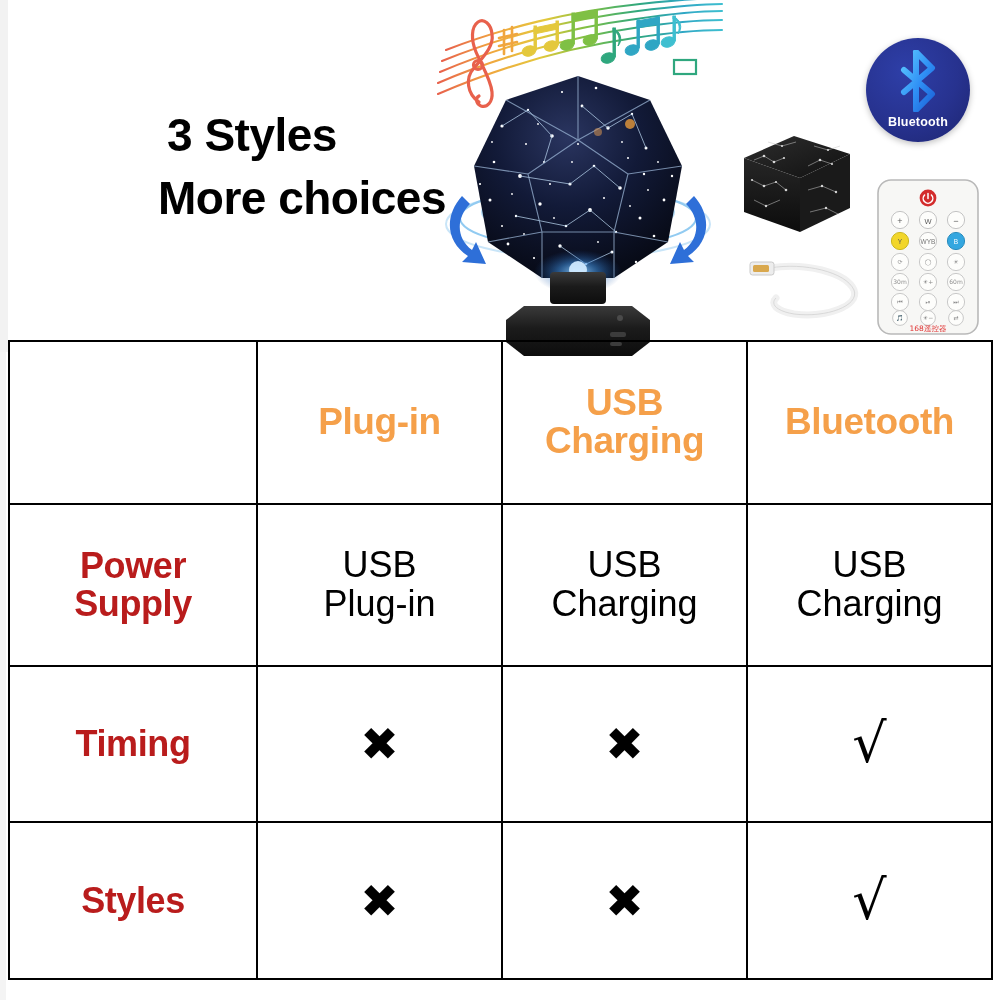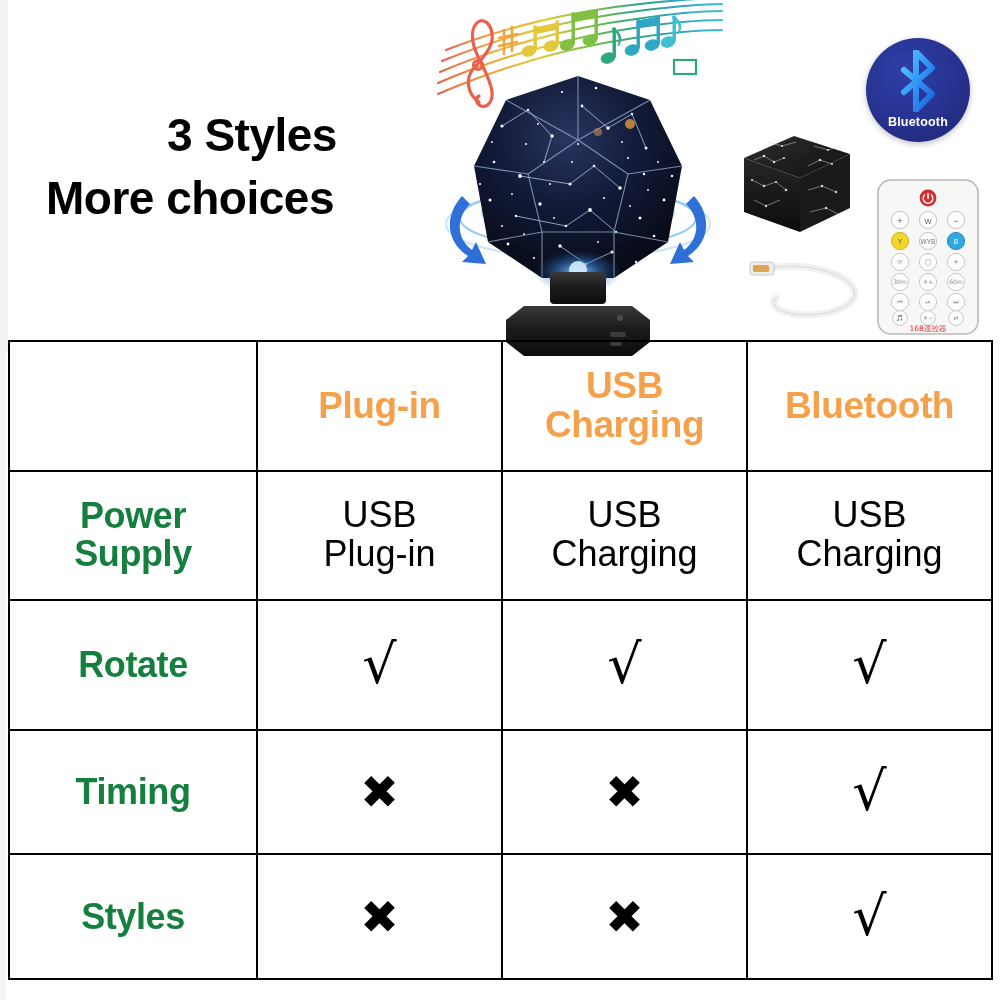--- a/index.html
+++ b/index.html
@@ -16,21 +16,21 @@
 
   
   .hero{position:absolute;left:0;top:0;width:860px;height:352px;}
 
   .headline{
     position:absolute;left:46px;top:104px;width:400px;
     color:#000;font-weight:bold;font-size:46px;line-height:1.36;
     letter-spacing:-0.5px;
   }
   .headline .l1{display:block;text-align:center;padding-left:12px;}
-  .headline .l2{display:block;text-align:left;}
+  .headline .l2{display:block;text-align:right;}
 
   
   .music{position:absolute;left:424px;top:-2px;width:300px;height:120px;}
 
   
   .lamp{position:absolute;left:432px;top:66px;width:292px;height:290px;}
 
   
   .giftbox{position:absolute;left:738px;top:128px;width:118px;height:110px;}
 
@@ -71,21 +71,21 @@
 
   .r-head{height:108px;}
   .r-body{height:108px;}
   .r-short{height:104px;margin-top:12px;}
 
   .hdr{
     color:#F5A04A;font-weight:bold;font-size:37px;line-height:1.04;
     letter-spacing:-0.4px;
   }
   .rowlbl{
-    color:#15803d;font-weight:bold;font-size:36px;line-height:1.06;
+    color:#b91c1c;font-weight:bold;font-size:36px;line-height:1.06;
     letter-spacing:-0.4px;
   }
   .val{
     color:#000;font-size:36px;line-height:1.08;font-weight:400;
   }
   .val-sm{
     color:#000;font-size:27px;line-height:1.16;font-weight:400;
   }
   .mark-check{
     color:#000;font-size:54px;line-height:1;font-weight:400;
@@ -471,26 +471,20 @@
         <div>USB</div>
         <div>Charging</div>
       </td>
       <td class="val">
         <div>USB</div>
         <div>Charging</div>
       </td>
     </tr>
 
 
-    <tr class="r-body">
-      <td class="rowlbl">Rotate</td>
-      <td class="mark-check">√</td>
-      <td class="mark-check">√</td>
-      <td class="mark-check">√</td>
-    </tr>
 
     <tr class="r-short">
       <td class="rowlbl">Timing</td>
       <td class="mark-cross">✖</td>
       <td class="mark-cross">✖</td>
       <td class="mark-check">√</td>
     </tr>
 
     <tr class="r-short">
       <td class="rowlbl">Styles</td>

